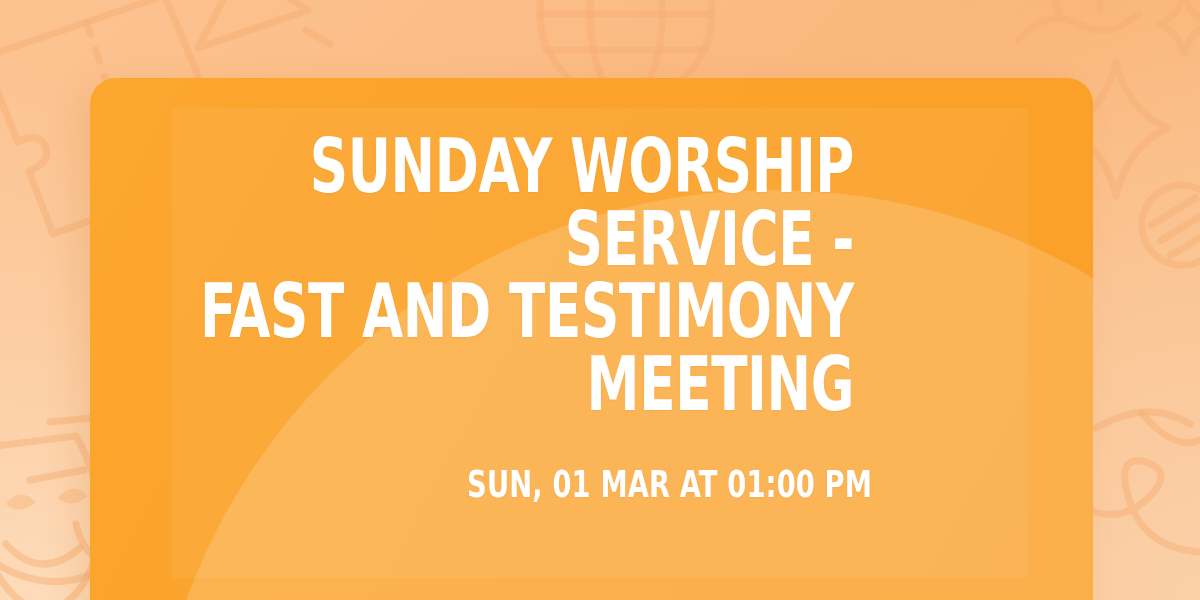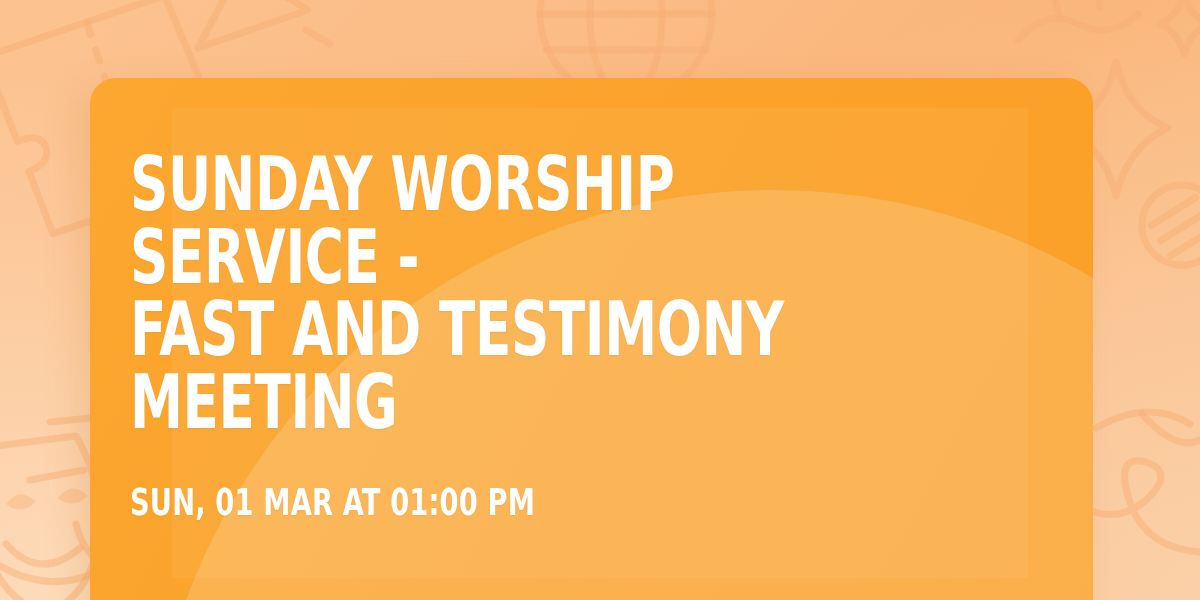--- a/index.html
+++ b/index.html
@@ -56,22 +56,23 @@
     position:absolute;
     left:58px; top:112px;
     width:1250px; height:1250px;
     border-radius:50%;
     background:rgba(255,255,255,.17);
   }
 
   
   .card-content {
     position:absolute;
-    left:40px; top:70px;
+    left:40px; top:52px;
     width:905px;
+    text-align:right;
   }
 
   .event-title {
     font-family:"Liberation Sans Narrow","DejaVu Sans Condensed","Liberation Sans", sans-serif;
     font-weight:700;
     font-size:74px;
     line-height:.98;
     letter-spacing:-0.5px;
     color:#FFFFFF;
     text-transform:uppercase;

